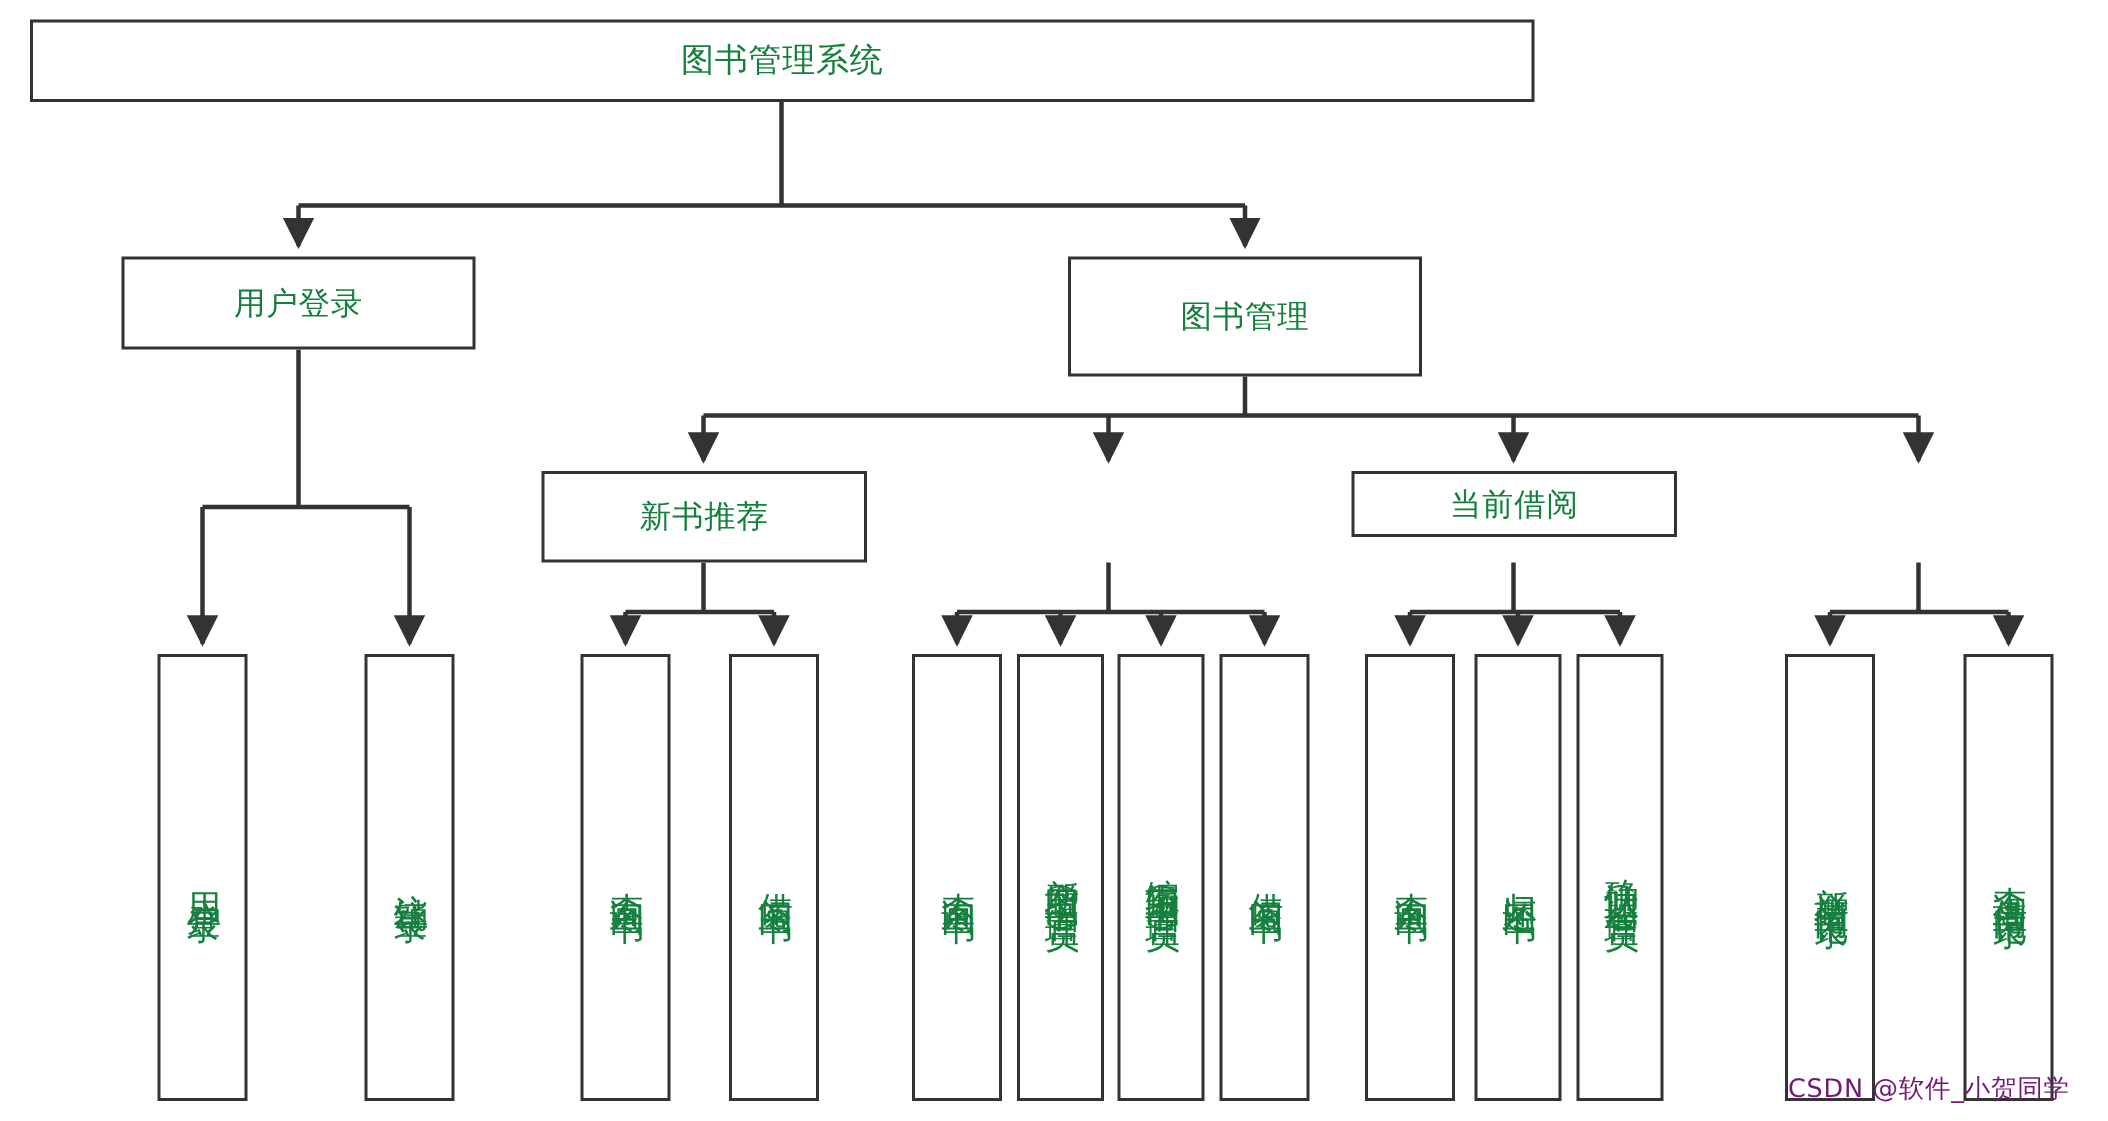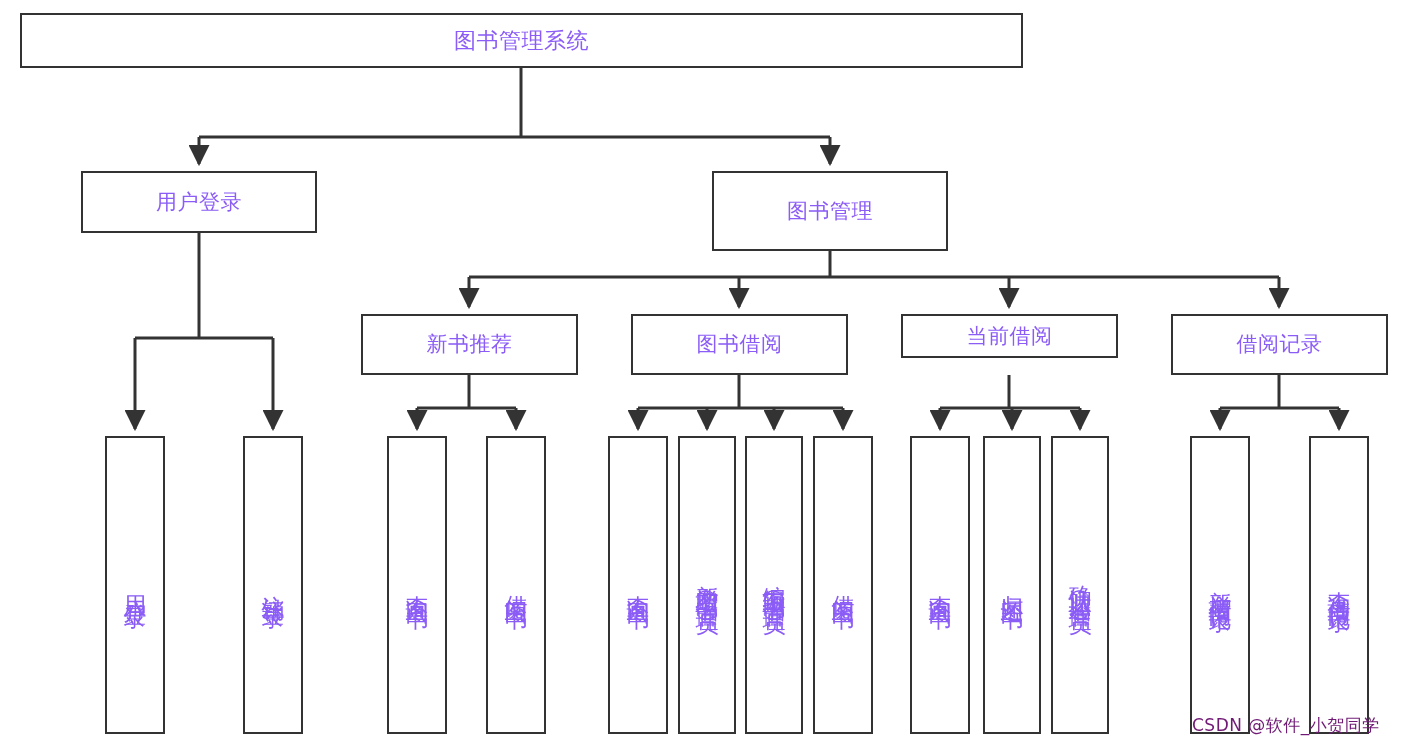--- a/index.html
+++ b/index.html
@@ -27,21 +27,21 @@
     pointer-events: none;
   }
   .node {
     position: absolute;
     box-sizing: border-box;
     background: #ffffff;
     border: 2px solid #333333;
     display: flex;
     align-items: center;
     justify-content: center;
-    color: #8b5cf6;
+    color: #15803d;
   }
   .node .label {
     display: block;
     text-align: center;
     line-height: 1.18;
     letter-spacing: 0.5px;
   }
   
   .node.horiz .label {
     font-size: 21px;
@@ -133,28 +133,22 @@
   <div class="node horiz" style="left:81px; top:171px; width:236px; height:62px;">
     <span class="label">用户登录</span>
   </div>
   <div class="node horiz" style="left:712px; top:171px; width:236px; height:80px;">
     <span class="label">图书管理</span>
   </div>
 
   <div class="node horiz" style="left:361px; top:314px; width:217px; height:61px;">
     <span class="label">新书推荐</span>
   </div>
-  <div class="node horiz" style="left:631px; top:314px; width:217px; height:61px;">
-    <span class="label">图书借阅</span>
-  </div>
   <div class="node horiz" style="left:901px; top:314px; width:217px; height:44px;">
     <span class="label">当前借阅</span>
-  </div>
-  <div class="node horiz" style="left:1171px; top:314px; width:217px; height:61px;">
-    <span class="label">借阅记录</span>
   </div>
 
   <div class="node vert" style="left:105px; top:436px; width:60px; height:298px;">
     <span class="label">用户登录</span>
   </div>
   <div class="node vert" style="left:243px; top:436px; width:60px; height:298px;">
     <span class="label">注销登录</span>
   </div>
 
   <div class="node vert" style="left:387px; top:436px; width:60px; height:298px;">

